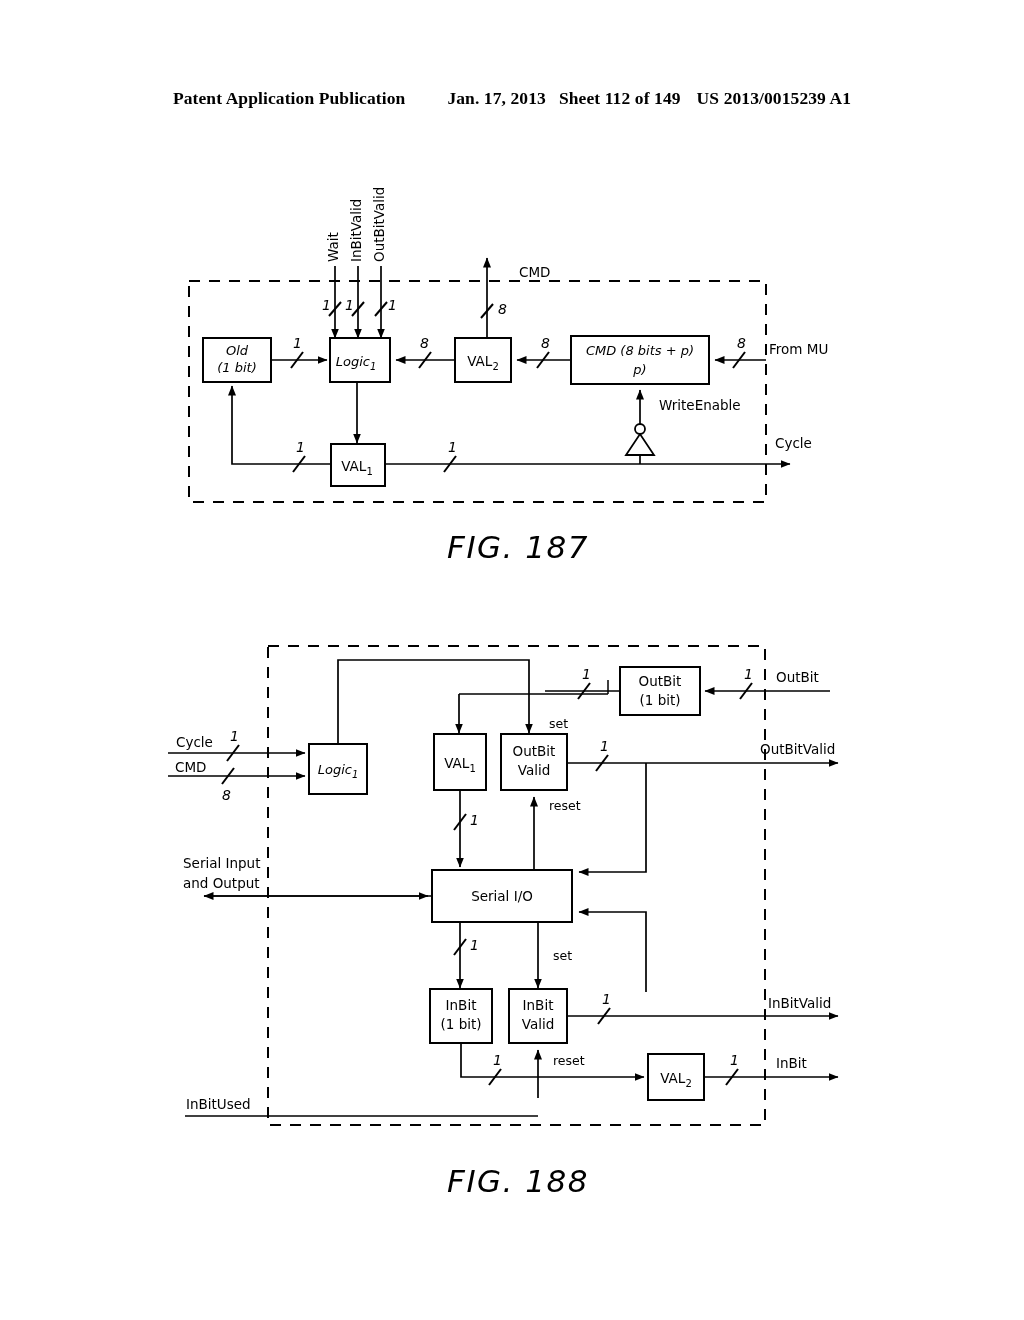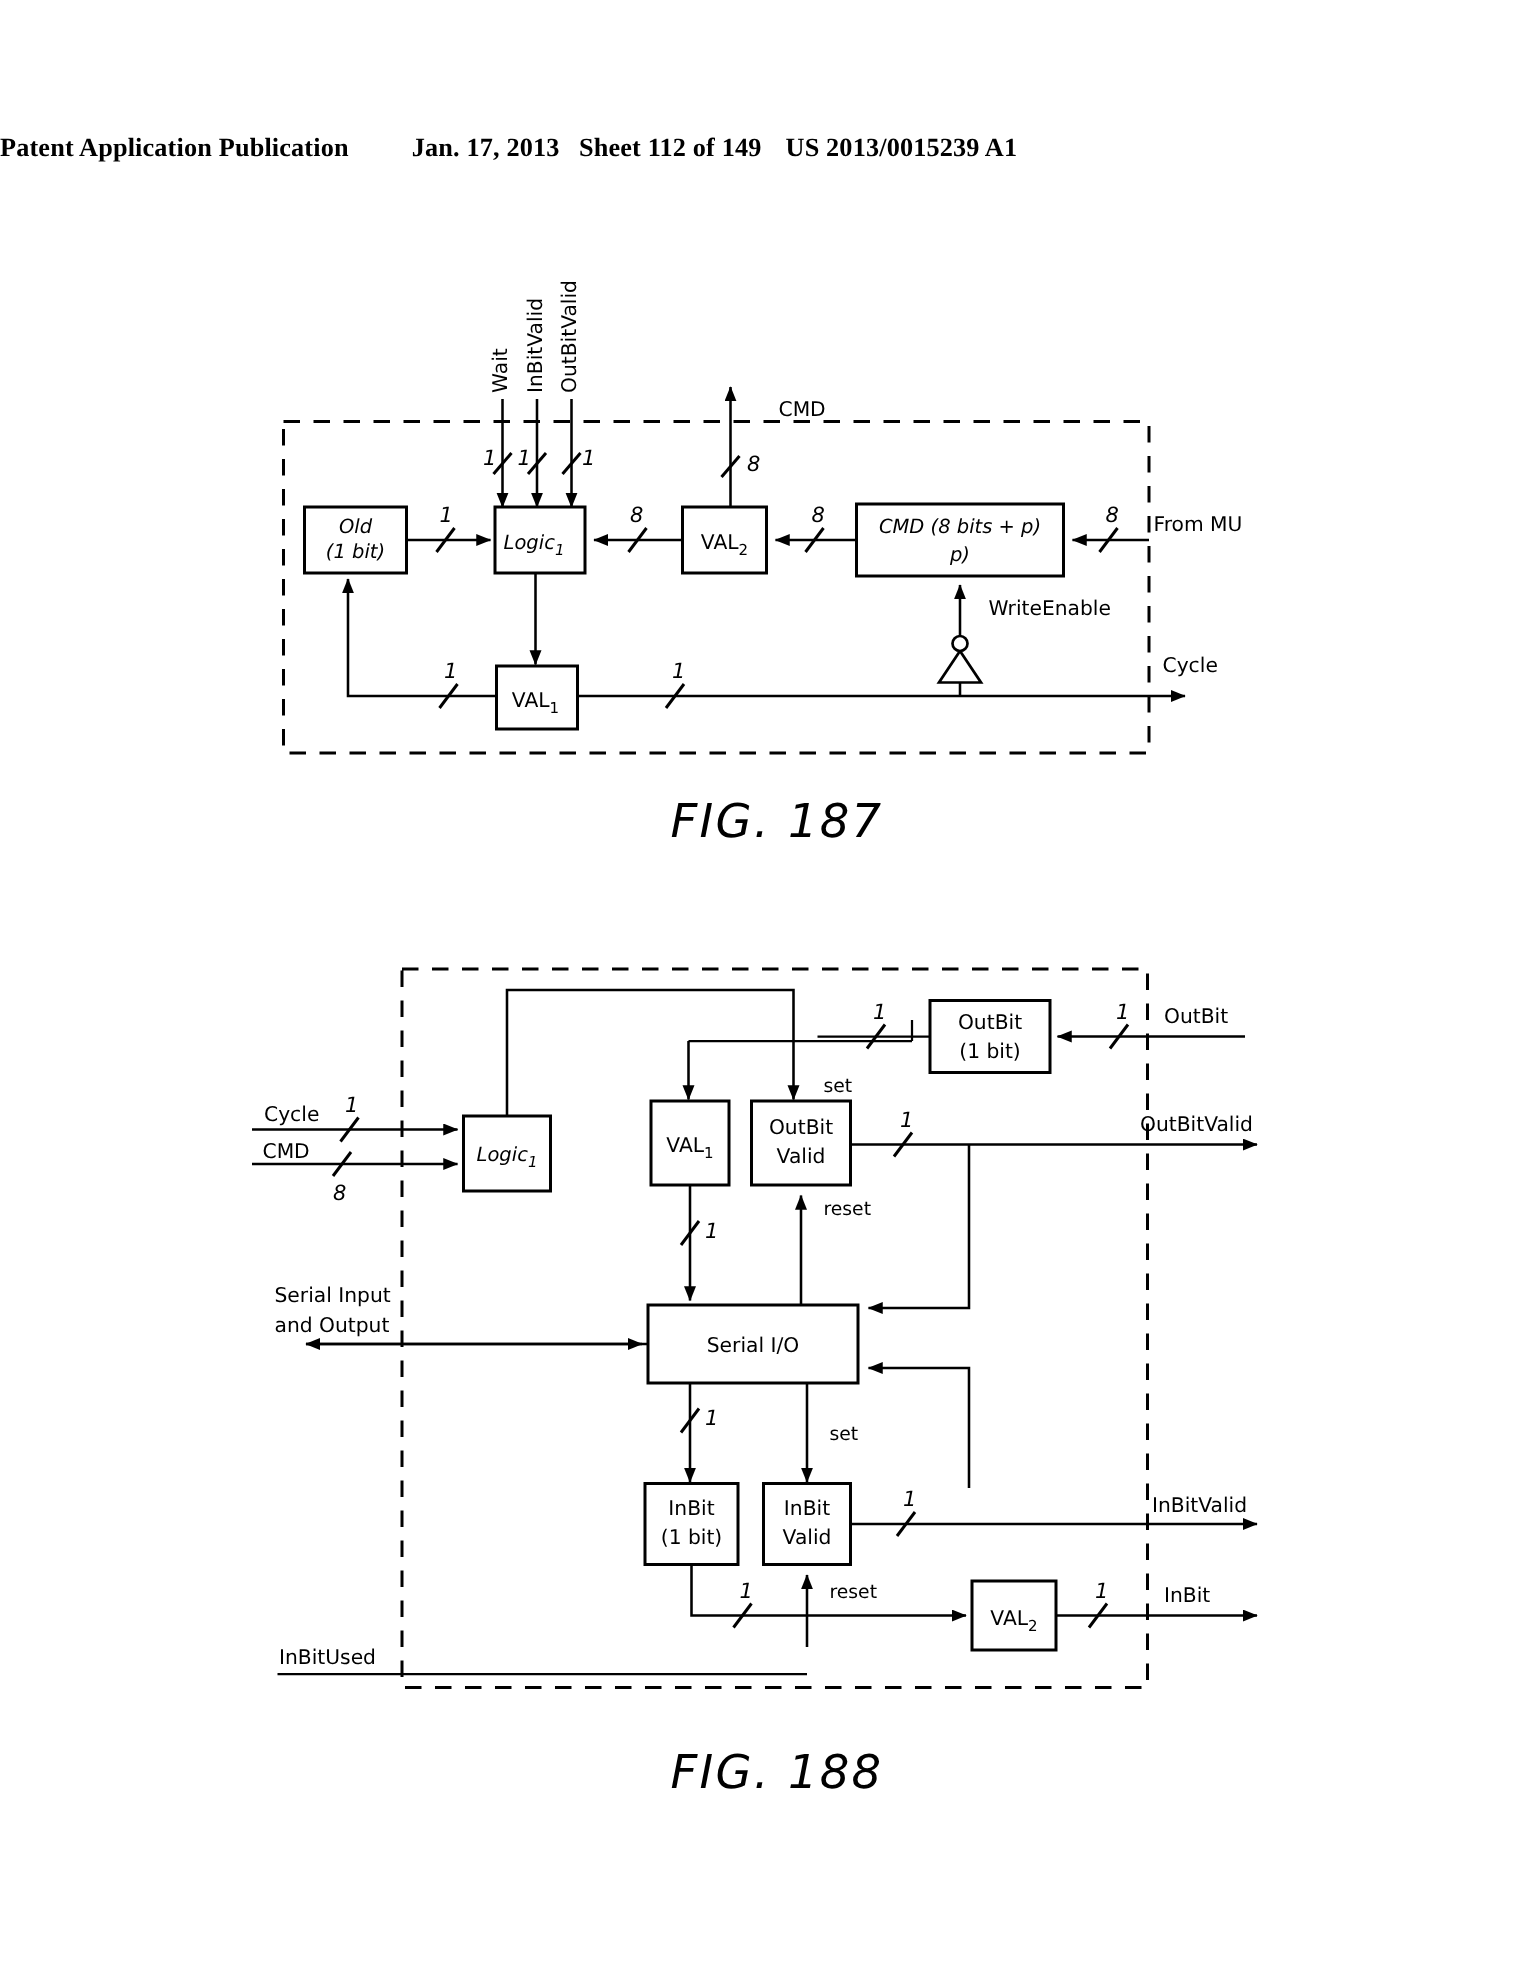--- a/index.html
+++ b/index.html
@@ -19,20 +19,21 @@
     position: relative;
     width: 1024px;
     height: 1320px;
     background: #ffffff;
   }
   .hdr {
     position: absolute;
     top: 88px;
     left: 0;
     width: 1024px;
+    text-align: center;
     font-family: "Liberation Serif", serif;
     font-weight: bold;
     font-size: 17.5px;
     letter-spacing: 0.1px;
     white-space: nowrap;
   }
   .hdr span { display: inline-block; }
   .hdr .h-pub { margin-right: 42px; }
   .hdr .h-date { margin-right: 13px; }
   .hdr .h-sheet { margin-right: 16px; }

